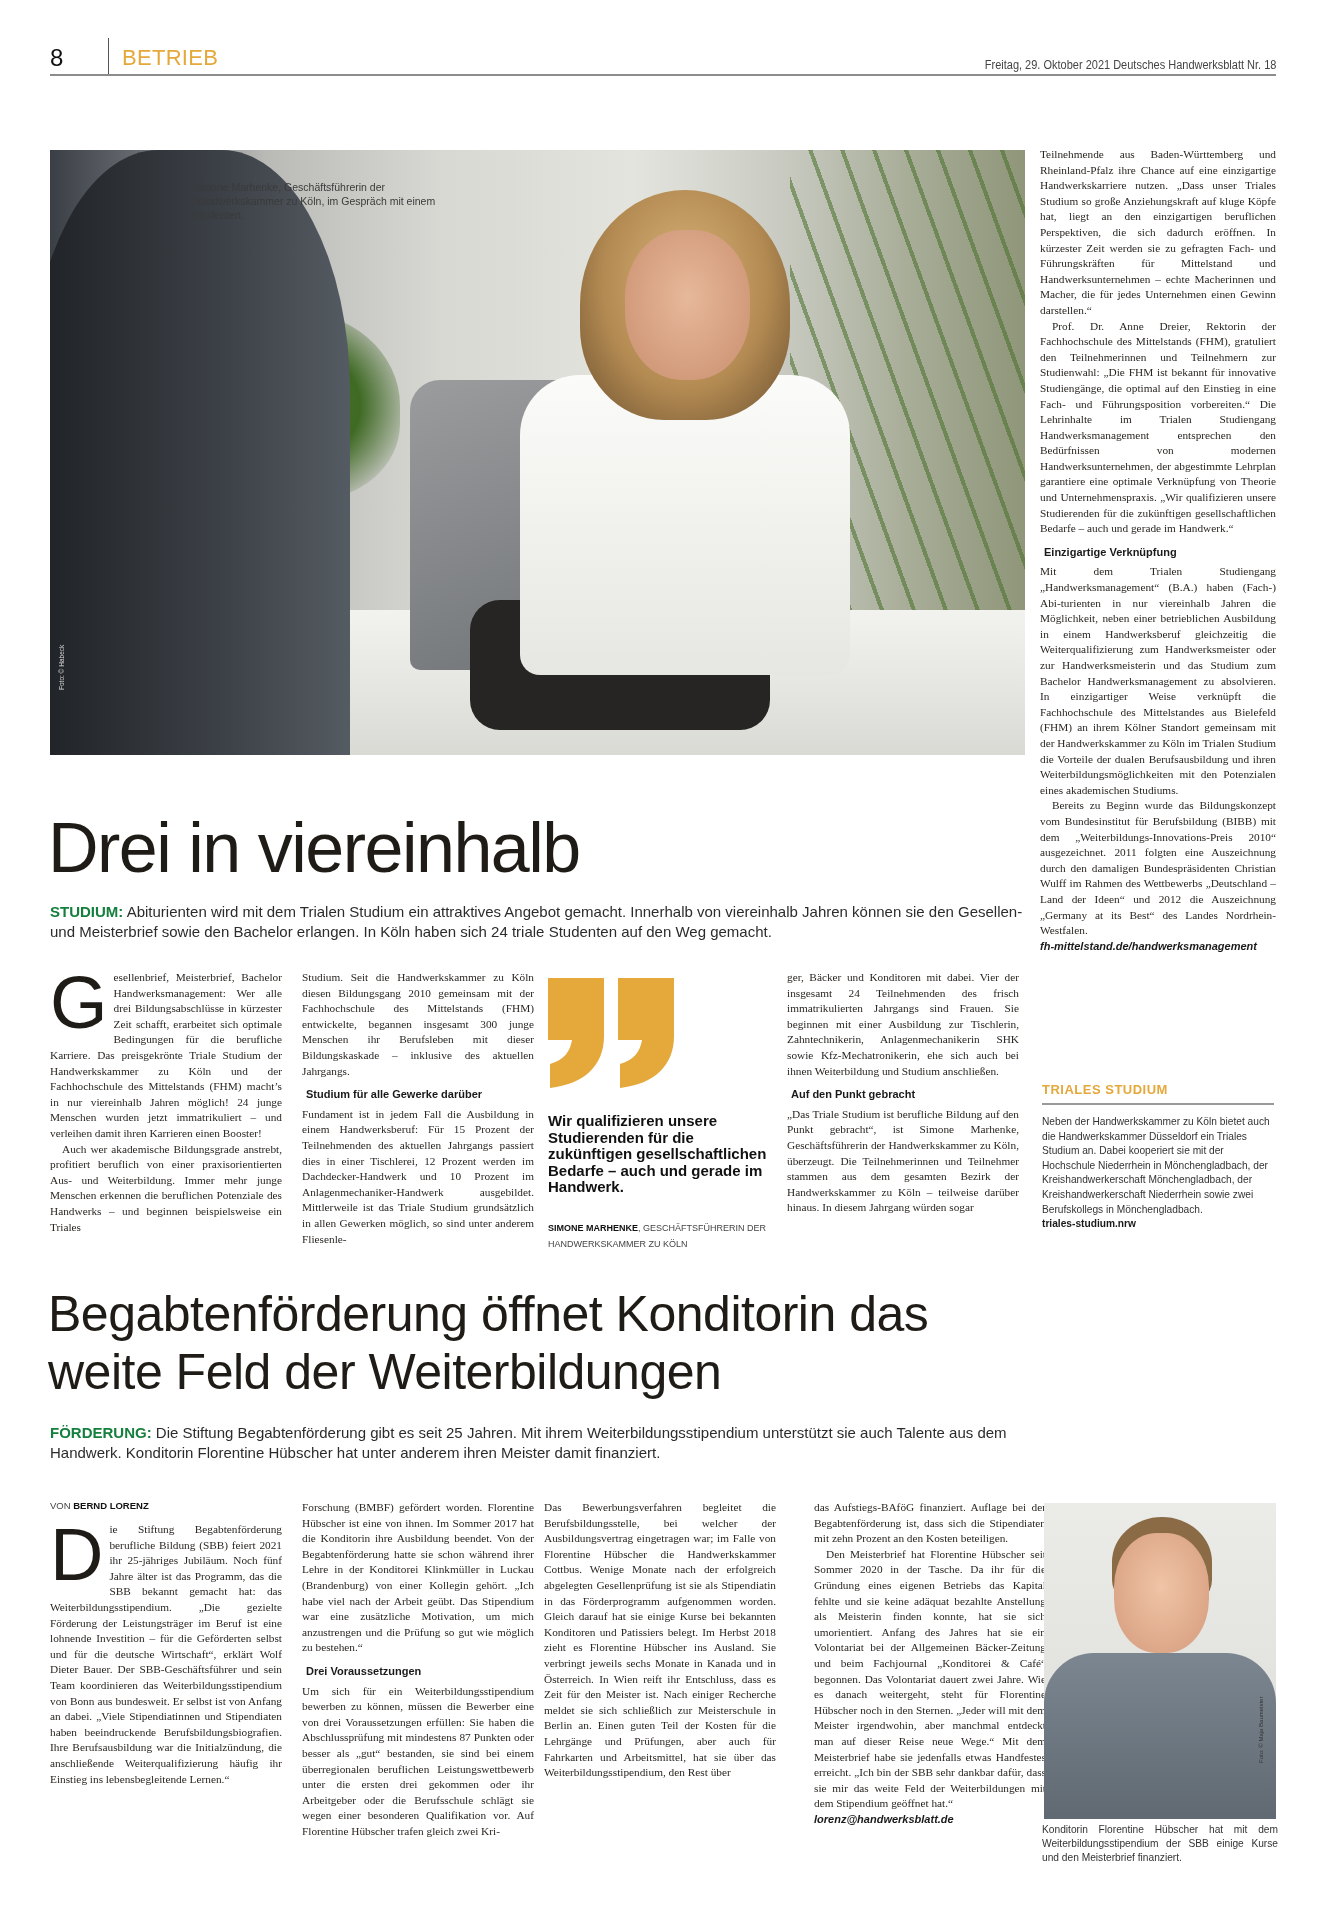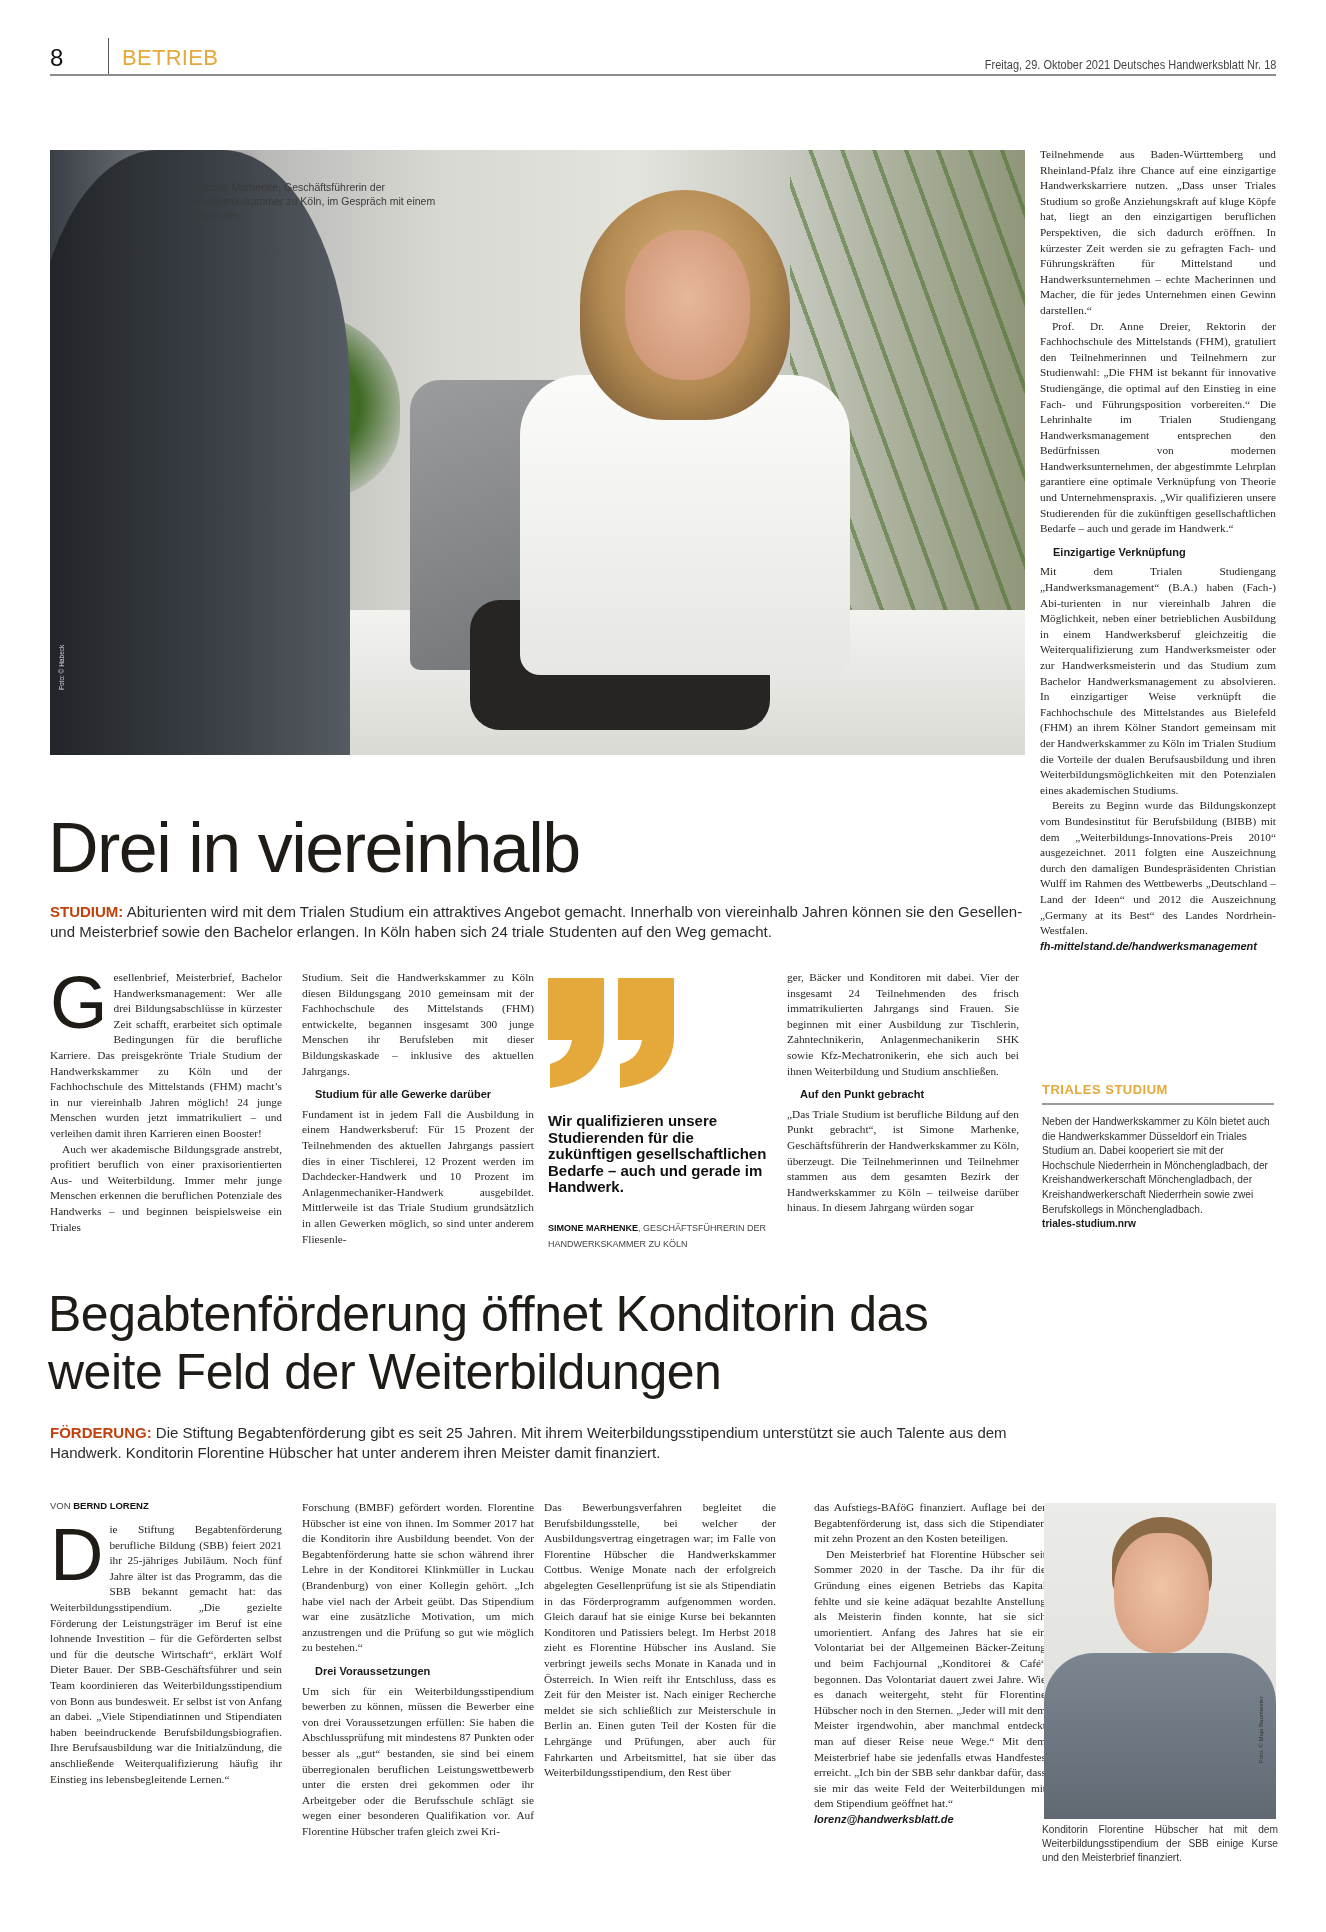--- a/index.html
+++ b/index.html
@@ -27,27 +27,27 @@
   .photo-woman-body { left: 470px; top: 225px; width: 330px; height: 300px; border-radius: 60px 60px 20px 20px; background: linear-gradient(180deg, #fbfbf9, #e6e6e2); }
   .photo-woman-legs { left: 420px; top: 450px; width: 300px; height: 130px; border-radius: 30px; background: #262523; }
   .photo-man { left: -20px; top: 0; width: 320px; height: 605px; border-radius: 40% 40% 0 0; background: linear-gradient(90deg, #1e2125, #3c4147 60%, #555b62); }
   .photo-plant-right { left: 740px; top: 0; width: 235px; height: 605px; background: repeating-linear-gradient(70deg, rgba(70,110,40,0.0) 0 14px, rgba(70,110,40,0.55) 14px 18px, rgba(0,0,0,0) 18px 30px); }
   .photo-caption { left: 143px; top: 30px; width: 260px; font-family: "Liberation Sans", sans-serif; font-size: 10.5px; line-height: 14px; color: #3a3a3a; }
   .photo-credit { left: 8px; top: 540px; font-family: "Liberation Sans", sans-serif; font-size: 6.5px; color: #ddd; transform: rotate(-90deg); transform-origin: left top; white-space: nowrap; }
 
   
   .headline-1 { left: 48px; top: 810px; font-family: "Liberation Sans", sans-serif; font-size: 70px; line-height: 76px; color: #1f1b16; letter-spacing: -1.5px; }
   .standfirst { left: 50px; top: 902px; width: 980px; font-family: "Liberation Sans", sans-serif; font-size: 15px; line-height: 20px; color: #2c2c2c; }
-  .kicker { color: #c2410c; font-weight: bold; text-align: right; }
+  .kicker { color: #15803d; font-weight: bold; text-align: right; }
 
   
   .col { font-size: 11.3px; line-height: 15.6px; text-align: justify; hyphens: manual; color: #2a2622; }
   .col p { text-indent: 0; }
   .col p + p { text-indent: 12px; }
-  .col h4 { font-family: "Liberation Sans", sans-serif; font-weight: bold; font-size: 11px; margin: 8px 0 4px 13px; color: #1a1a1a; }
+  .col h4 { font-family: "Liberation Sans", sans-serif; font-weight: bold; font-size: 11px; margin: 8px 0 4px 4px; color: #1a1a1a; }
   .col p.no-indent { text-indent: 0; }
   .dropcap { float: left; font-family: "Liberation Sans", sans-serif; font-size: 74px; line-height: 60px; margin: 3px 6px 0 0; color: #1f1b16; }
   .link-bold { font-family: "Liberation Sans", sans-serif; font-weight: bold; font-size: 11px; color: #1a1a1a; font-style: italic; }
 
   .c1 { left: 50px; top: 970px; width: 232px; }
   .c2 { left: 302px; top: 970px; width: 232px; }
   .c4 { left: 787px; top: 970px; width: 232px; }
   .rc { left: 1040px; top: 147px; width: 236px; }
 
   

